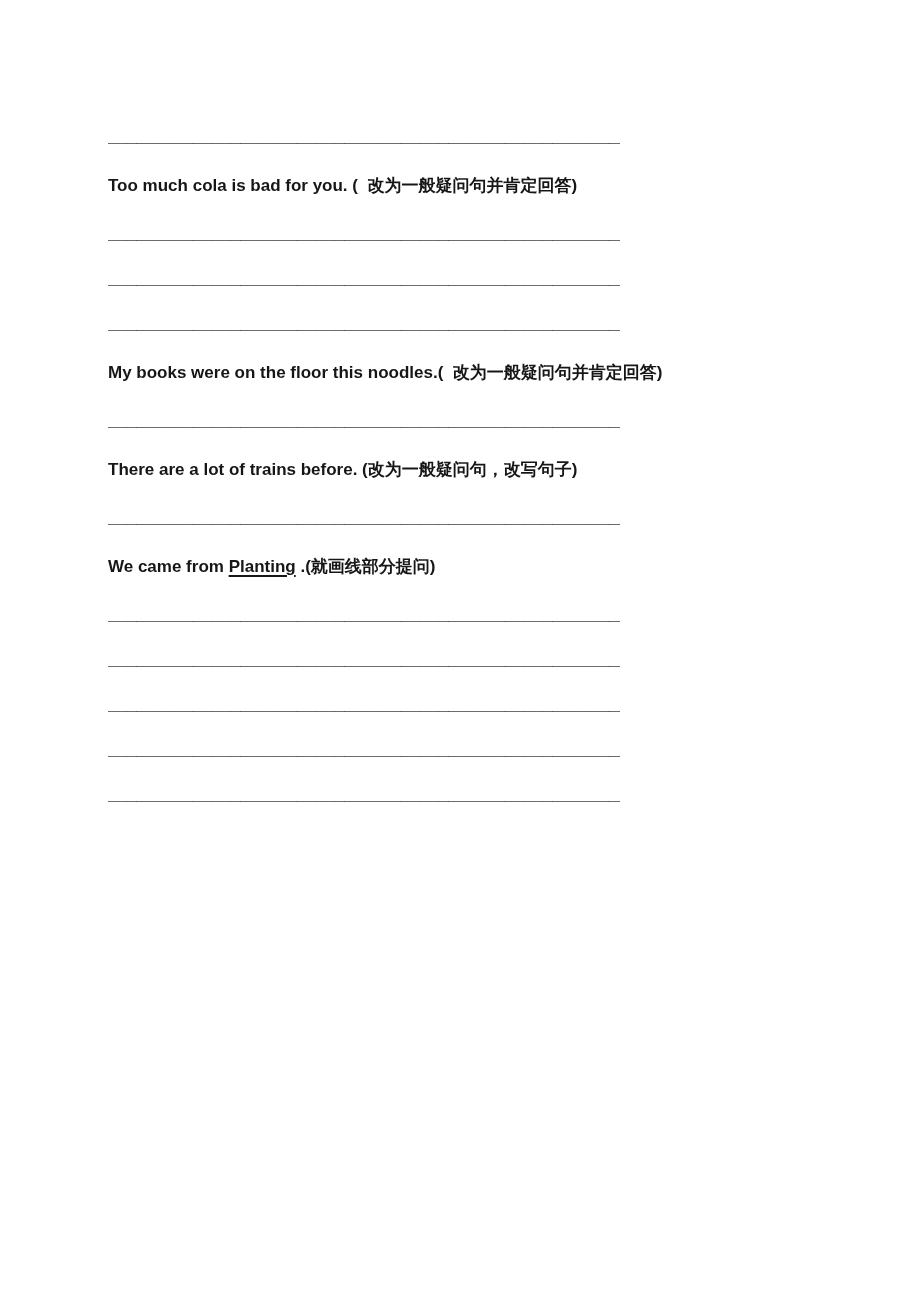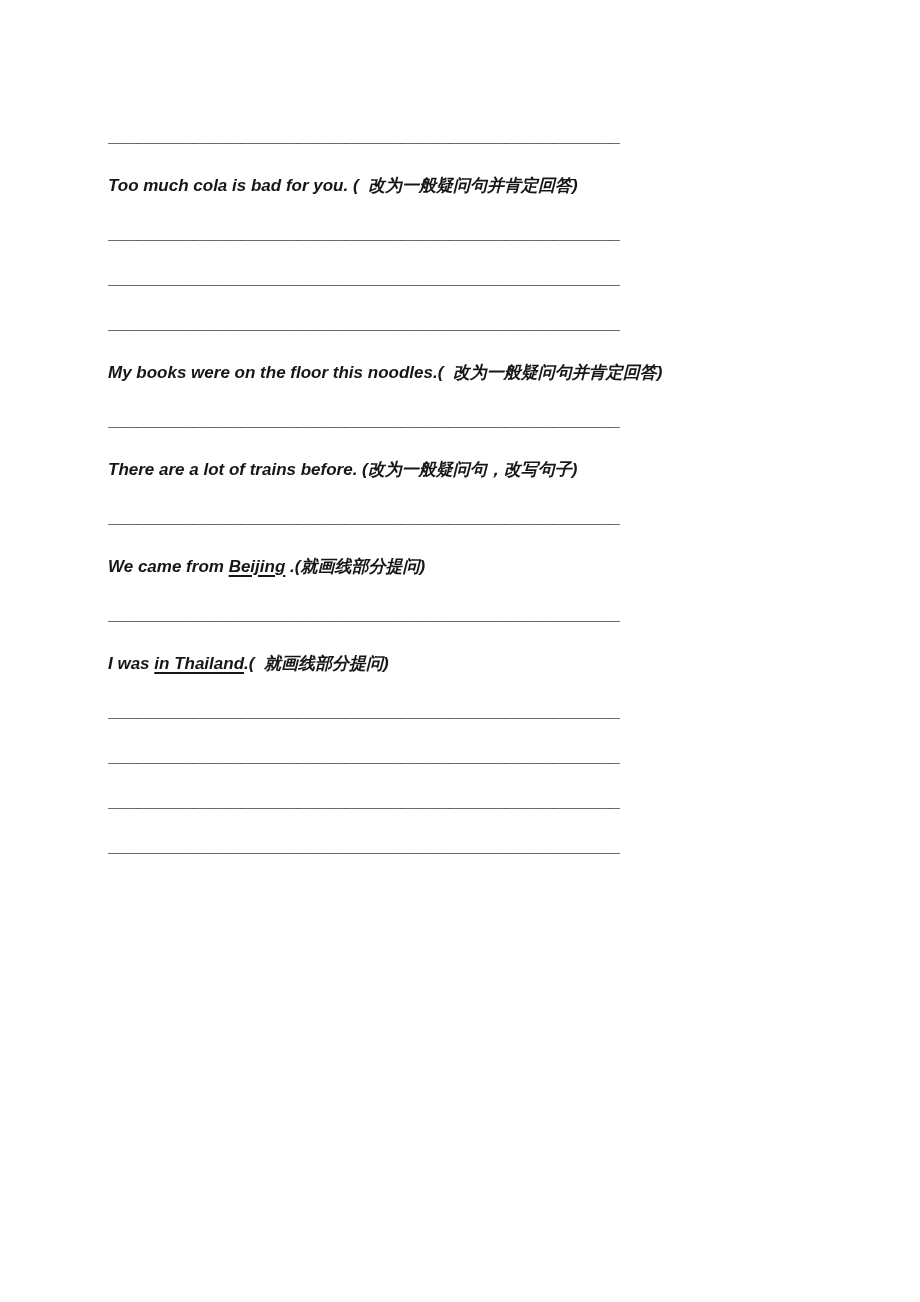--- a/index.html
+++ b/index.html
@@ -36,21 +36,20 @@
   .answer-line.first {
     margin-top: 0;
   }
   .sentence {
     margin: 30px 0 0 0;
     font-size: 17px;
     line-height: 22px;
     font-weight: 700;
     color: #161616;
     white-space: pre-wrap;
-    font-style: italic;
   }
   .sentence .seg {
     white-space: pre-wrap;
   }
   .sentence .underlined {
     text-decoration: underline;
     text-decoration-thickness: 2px;
     text-underline-offset: 3px;
   }
 </style>
@@ -66,24 +65,23 @@
 
   <div class="answer-line">____________________________________________________________</div>
 
   <div class="answer-line">____________________________________________________________</div>
   <p class="sentence"><span class="seg">My books were on the floor this noodles.(  改为一般疑问句并肯定回答)</span><span class="seg underlined"></span><span class="seg"></span></p>
 
   <div class="answer-line">____________________________________________________________</div>
   <p class="sentence"><span class="seg">There are a lot of trains before. (改为一般疑问句，改写句子)</span><span class="seg underlined"></span><span class="seg"></span></p>
 
   <div class="answer-line">____________________________________________________________</div>
-  <p class="sentence"><span class="seg">We came from </span><span class="seg underlined">Beijing</span><span class="seg"> .(就画线部分提问)</span></p>
+  <p class="sentence"><span class="seg">We came from </span><span class="seg underlined">Planting</span><span class="seg"> .(就画线部分提问)</span></p>
 
   <div class="answer-line">____________________________________________________________</div>
-  <p class="sentence"><span class="seg">I was </span><span class="seg underlined">in Thailand</span><span class="seg">.(  就画线部分提问)</span></p>
 
   <div class="answer-line">____________________________________________________________</div>
 
   <div class="answer-line">____________________________________________________________</div>
 
   <div class="answer-line">____________________________________________________________</div>
 
   <div class="answer-line">____________________________________________________________</div>
 
 </div>

